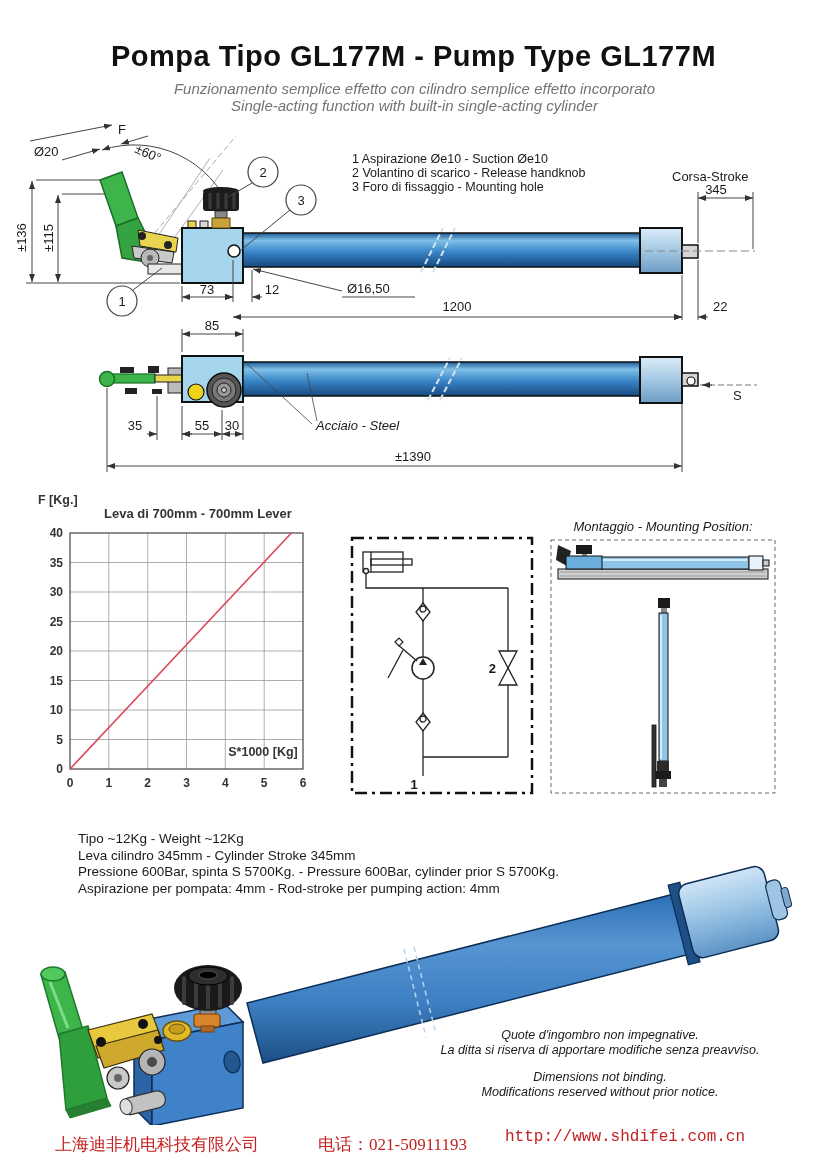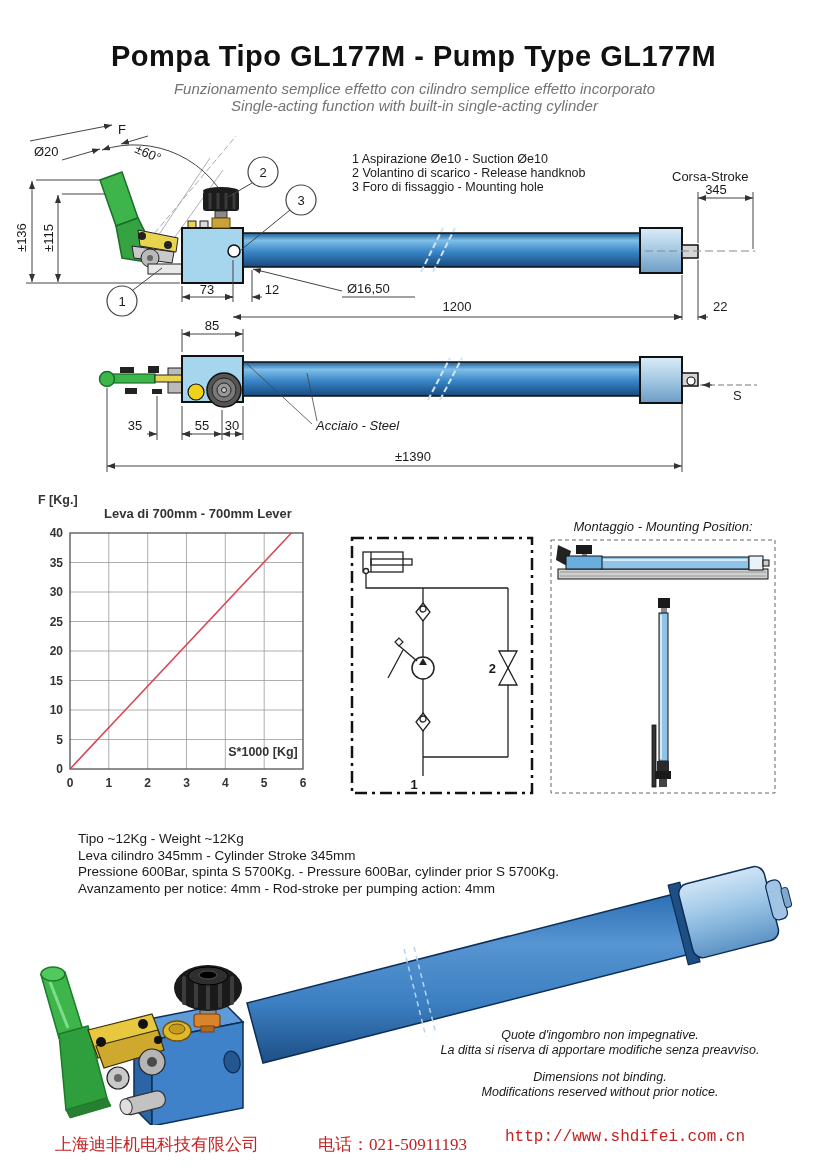--- a/index.html
+++ b/index.html
@@ -384,21 +384,21 @@
       <rect x="657" y="761" width="12" height="10" fill="#2a2a2a"></rect>
       <rect x="655" y="771" width="16" height="8" fill="#1a1a1a"></rect>
       <rect x="659" y="779" width="8" height="8" fill="#444444"></rect>
     </g>
   </svg>
 
   <div class="specs">
     <div>Tipo ~12Kg - Weight ~12Kg</div>
     <div>Leva cilindro 345mm - Cylinder Stroke 345mm</div>
     <div>Pressione 600Bar, spinta S 5700Kg. - Pressure 600Bar, cylinder prior S 5700Kg.</div>
-    <div>Avanzamento per notice: 4mm - Rod-stroke per pumping action: 4mm</div>
+    <div>Aspirazione per pompata: 4mm - Rod-stroke per pumping action: 4mm</div>
   </div>
 
   <svg class="abs" style="left:20px;top:860px;" width="790" height="265" viewBox="20 860 790 265">
     <defs>
       <linearGradient id="g3tube" x1="0" y1="0" x2="0" y2="1">
         <stop offset="0" stop-color="#2a6db3"></stop>
           <stop offset="0.3" stop-color="#5795d2"></stop>
         <stop offset="0.65" stop-color="#3c7fc2"></stop>
           <stop offset="1" stop-color="#1d4f86"></stop>
       </linearGradient>

